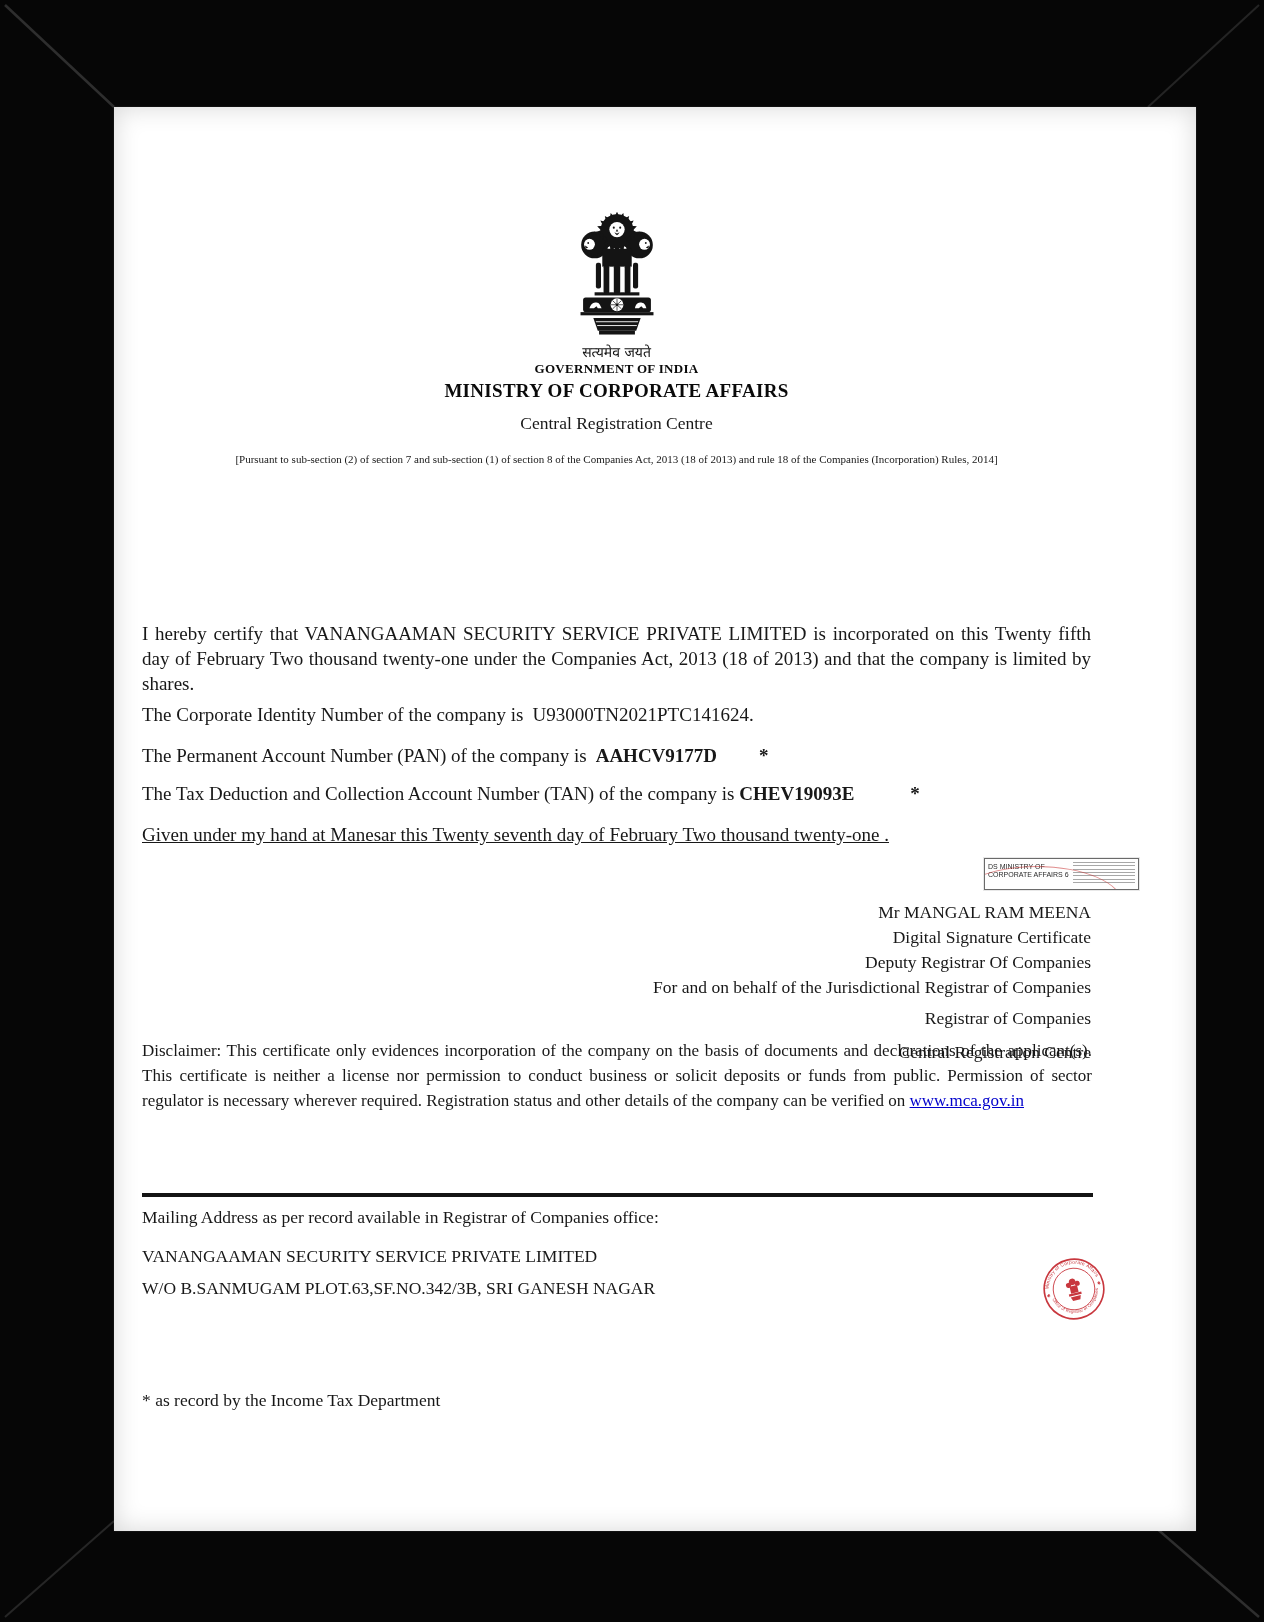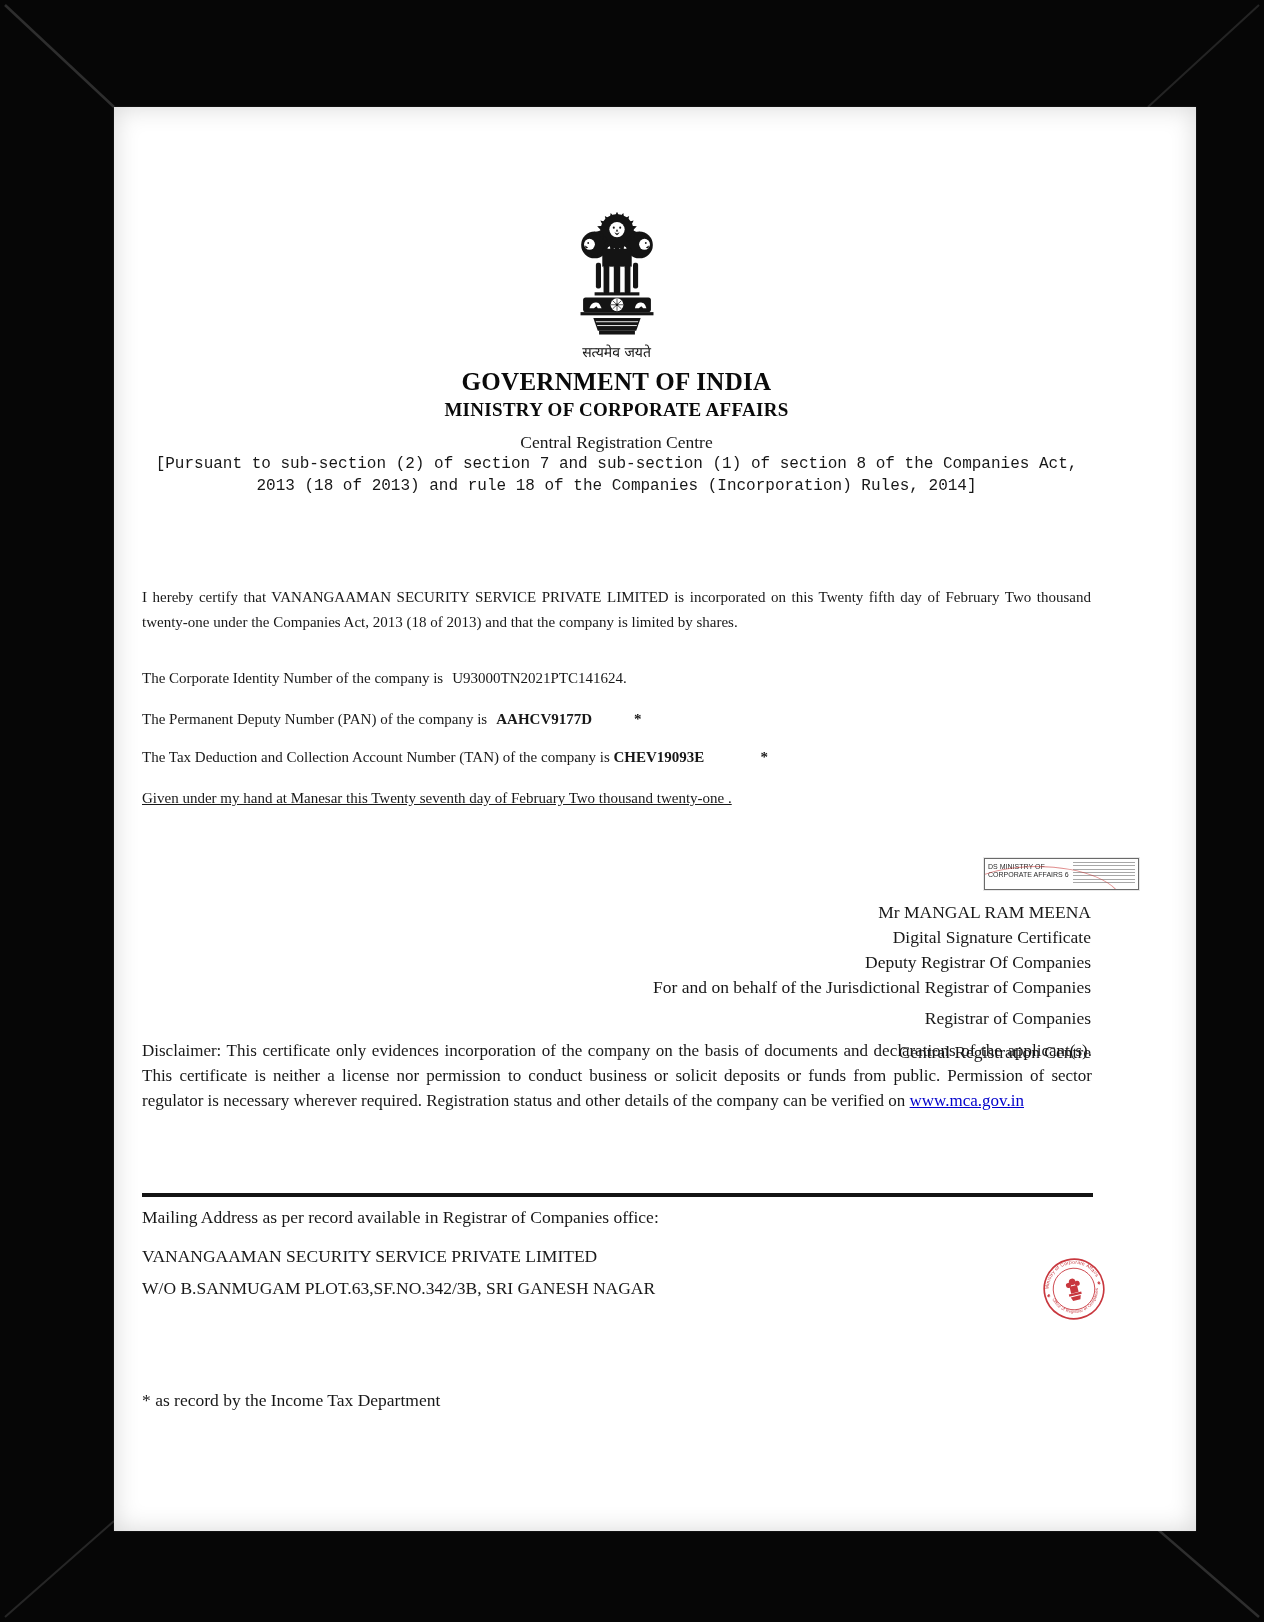--- a/index.html
+++ b/index.html
@@ -4,26 +4,26 @@
 <style>
   html,body{margin:0;padding:0;background:#000;}
   .stage{position:relative;width:1264px;height:1622px;background:#060606;overflow:hidden;
          font-family:"Liberation Serif", serif;color:#181818;}
   .miter{position:absolute;left:0;top:0;width:1264px;height:1622px;pointer-events:none;}
   .page{position:absolute;left:114px;top:107px;width:1034px;height:1424px;background:#ffffff;
         box-shadow:inset 0 0 26px rgba(0,0,0,0.16), 0 0 2px rgba(255,255,255,0.15);padding-left:48px;}
   .hdr{position:absolute;top:102px;left:28px;width:949px;text-align:center;}
   .emblem{display:block;margin:0 auto;}
   .motto{font-family:"DejaVu Sans",sans-serif;font-size:14px;margin-top:1px;color:#111;}
-  .gov{font-size:25px;font-weight:bold;margin-top:7px;letter-spacing:.3px;color:#0a0a0a;}
+  .gov{font-size:13px;font-weight:bold;letter-spacing:.3px;color:#0a0a0a;}
   .ministry{font-size:19px;font-weight:bold;margin-top:3px;letter-spacing:.3px;color:#0a0a0a;}
   .centre{font-size:17.5px;margin-top:11px;}
   .title{font-size:30px;font-weight:bold;margin-top:14px;color:#050505;}
-  .pursuant{font-size:16px;line-height:22px;padding:0 4px;font-family:Liberation Mono, monospace;}
-  .para{position:absolute;left:28px;width:949px;font-size:15px;line-height:25px;}
+  .pursuant{font-size:11px;line-height:22px;margin-top:14px;padding:0 4px;}
+  .para{position:absolute;left:28px;width:949px;font-size:19px;line-height:25px;margin-top:36px;}
   .p-certify{top:478px;text-align:justify;}
   .p-cin{top:559px;} .p-pan{top:600px;} .p-tan{top:638px;} .p-given{top:679px;text-decoration:underline;}
   .val-gap{margin-left:9px;}
   .bold{font-weight:bold;}
   .star-pan{margin-left:42px;font-weight:bold;}
   .star-tan{margin-left:56px;font-weight:bold;}
   .dsbox{position:absolute;top:751px;right:57px;width:153px;height:30px;border:1px solid #6a6a6a;
          background:#fefefe;overflow:hidden;box-shadow:0 0 0 1px #e8e8e8;}
   .dslabel{position:absolute;left:3px;top:4px;width:110px;font-family:"Liberation Sans",sans-serif;
            font-size:9px;line-height:10px;color:#2a2a2a;transform:scale(0.78);transform-origin:0 0;
@@ -113,21 +113,21 @@
       <div class="pursuant">[Pursuant to sub-section (2) of section 7 and sub-section (1) of section 8 of the Companies Act, 2013 (18 of 2013) and rule 18 of the Companies (Incorporation) Rules, 2014]</div>
     </div>
 
     <div class="para p-certify">I hereby certify that VANANGAAMAN SECURITY SERVICE PRIVATE LIMITED is incorporated on this Twenty fifth day of February Two thousand twenty-one under the Companies Act, 2013 (18 of 2013) and that the company is limited by shares.</div>
 
     <div class="para p-cin">
       <span>The Corporate Identity Number of the company is</span><span class="val-gap">U93000TN2021PTC141624.</span>
     </div>
 
     <div class="para p-pan">
-      <span>The Permanent Deputy Number (PAN) of the company is</span><span class="val-gap bold">AAHCV9177D</span><span class="star-pan">*</span>
+      <span>The Permanent Account Number (PAN) of the company is</span><span class="val-gap bold">AAHCV9177D</span><span class="star-pan">*</span>
     </div>
 
     <div class="para p-tan">
       <span>The Tax Deduction and Collection Account Number (TAN) of the company is</span> <span class="bold">CHEV19093E</span><span class="star-tan">*</span>
     </div>
 
     <div class="para p-given">Given under my hand at Manesar this Twenty seventh day of February Two thousand twenty-one .</div>
 
     <div class="dsbox">
       <div class="dslabel">DS MINISTRY OF CORPORATE AFFAIRS 6</div>

